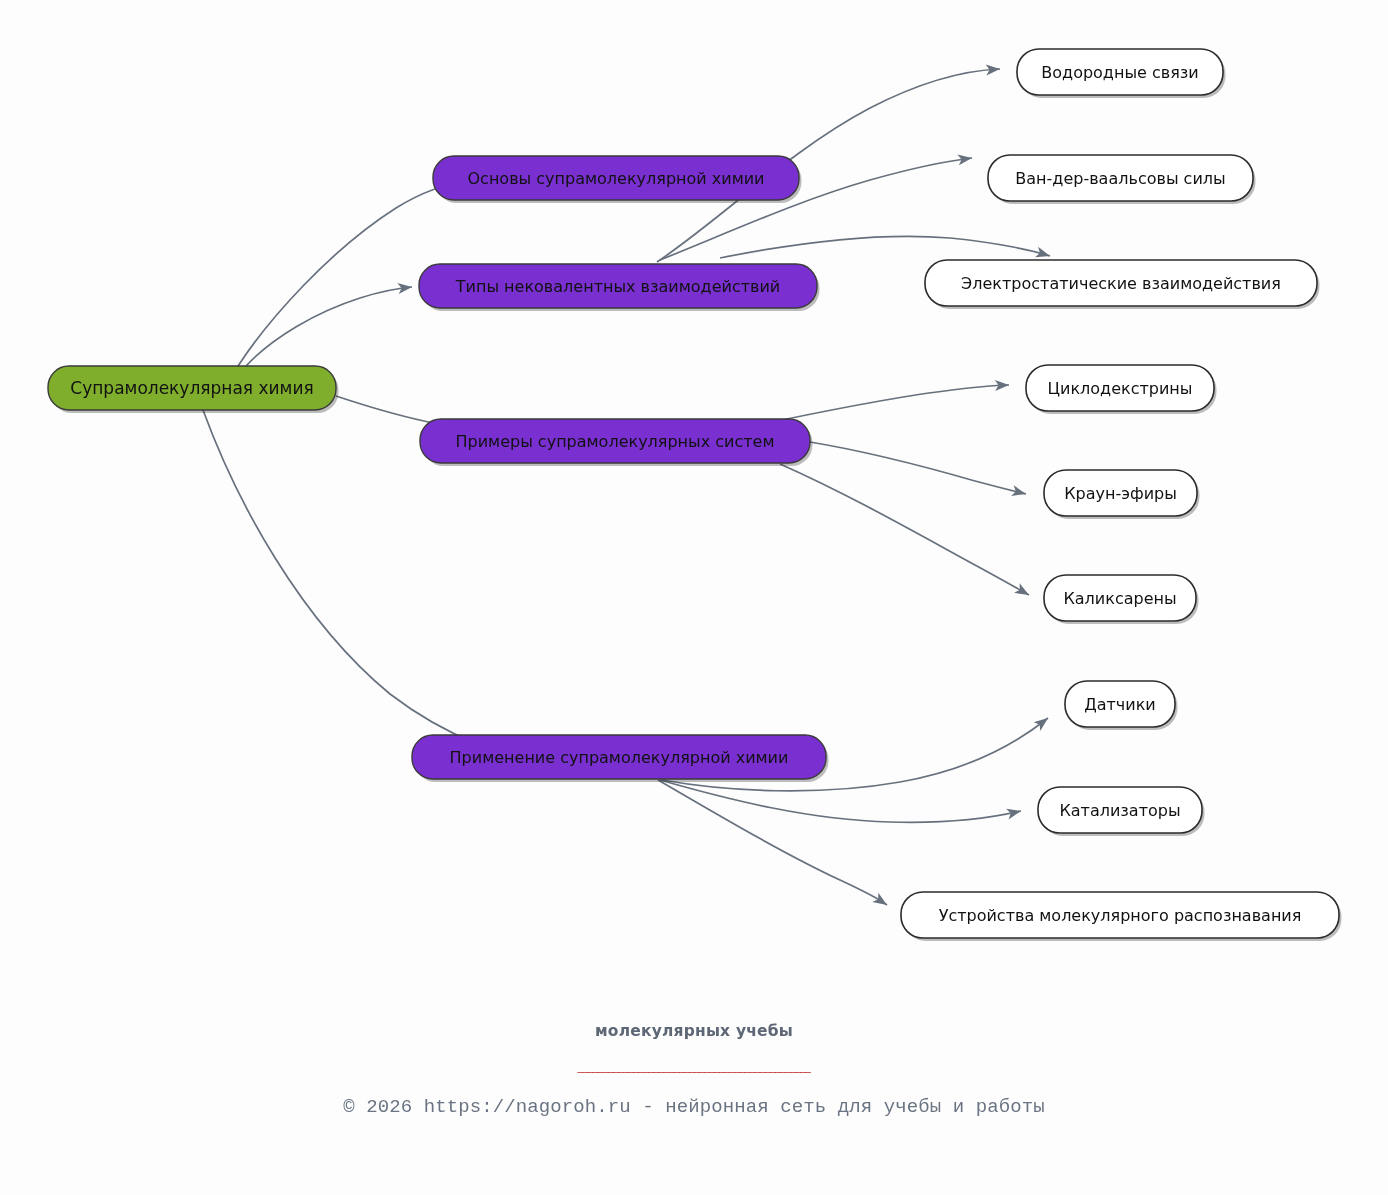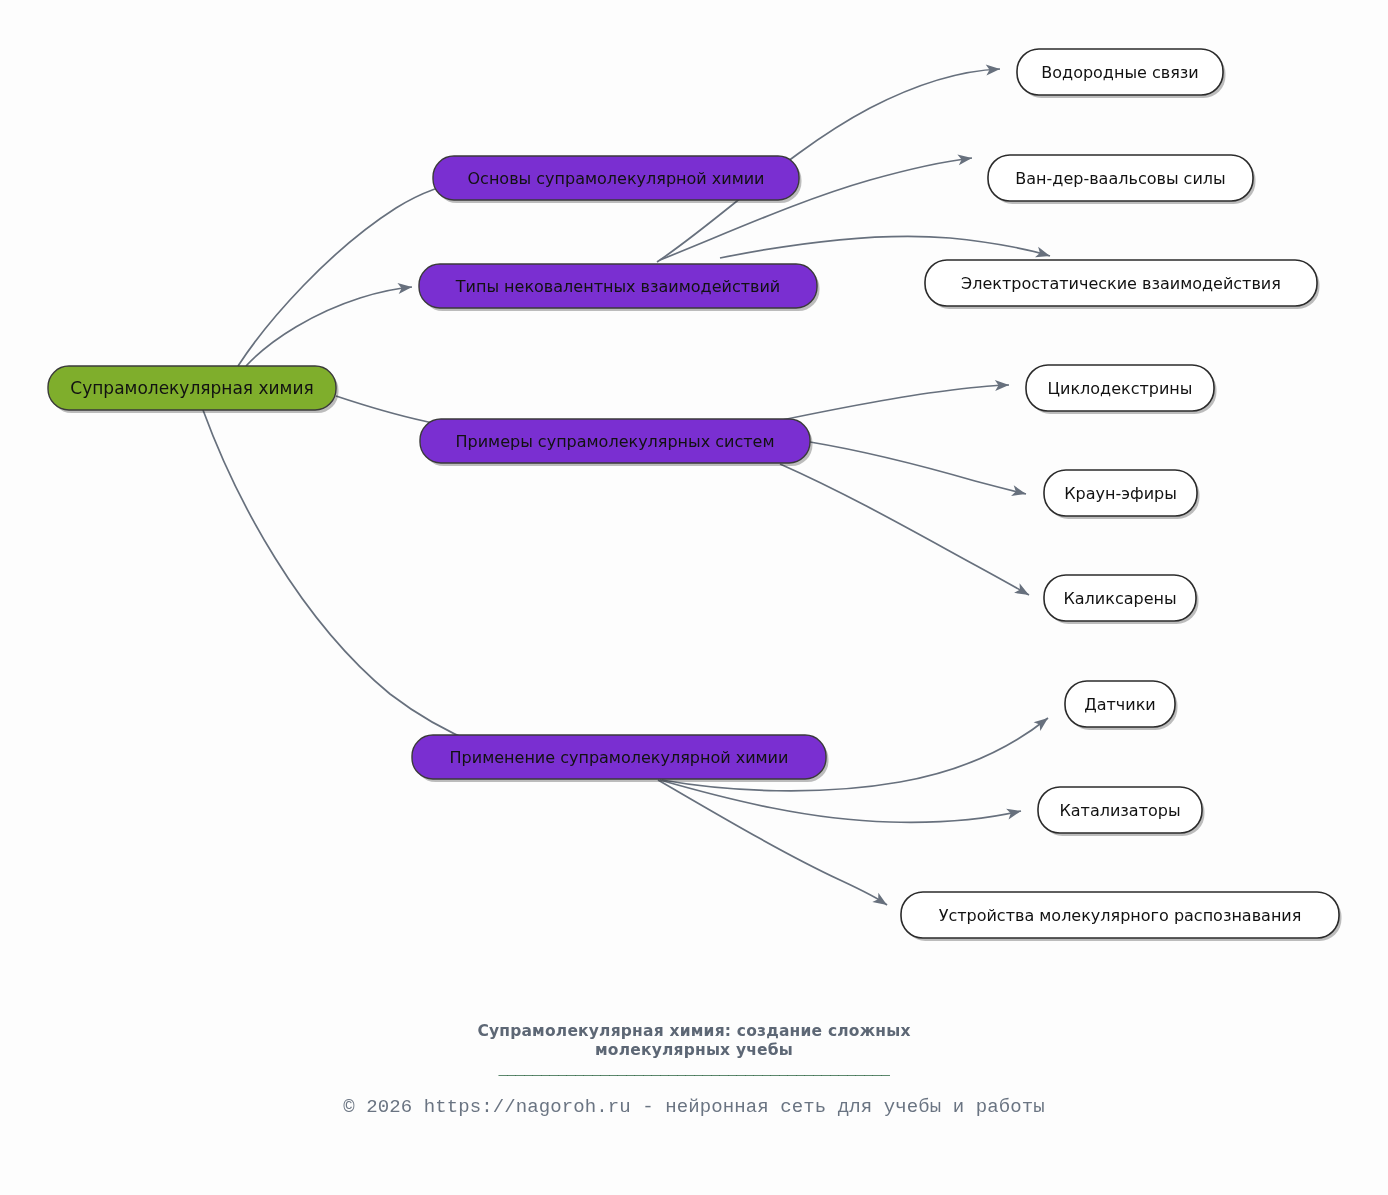--- a/index.html
+++ b/index.html
@@ -50,23 +50,23 @@
     top: 1022px;
     font-family: "DejaVu Sans", sans-serif;
     font-size: 15.5px;
     font-weight: bold;
     color: #5d6775;
     line-height: 19px;
     letter-spacing: 0.2px;
   }
   #footer-divider {
     top: 1062px;
-    font-family: Liberation Mono, monospace;
-    font-size: 15px;
-    color: #14532d;
+    font-family: Liberation Sans, sans-serif;
+    font-size: 10px;
+    color: #b91c1c;
     letter-spacing: -0.5px;
     white-space: nowrap;
     overflow: hidden;
   }
   #footer-credit {
     top: 1096px;
     font-family: Liberation Mono, monospace;
     font-size: 19px;
     color: #6a7482;
     letter-spacing: 0.1px;
@@ -172,17 +172,16 @@
       </g>
       <g>
         <rect x="903.5" y="895" width="438" height="46" rx="21.904761904761905" ry="21.904761904761905" fill="rgba(40,40,40,0.30)"></rect>
         <rect class="node-rect" x="901" y="892" width="438" height="46" rx="21.904761904761905" ry="21.904761904761905" fill="#ffffff" stroke="#2b2b2b" stroke-width="1.6"></rect>
         <text class="node-label" x="1120" y="916" text-anchor="middle" font-size="16" fill="#121212">Устройства молекулярного распознавания</text>
       </g>
     </g>
 </svg>
 
 <div class="footer-block" id="footer-title">
-  <div>Супрамолекулярная химия: создание сложных</div>
   <div>молекулярных учебы</div>
 </div>
 <div class="footer-block" id="footer-divider">______________________________________________</div>
 <div class="footer-block" id="footer-credit">© 2026 https://nagoroh.ru - нейронная сеть для учебы и работы</div>
 
 </body></html>

